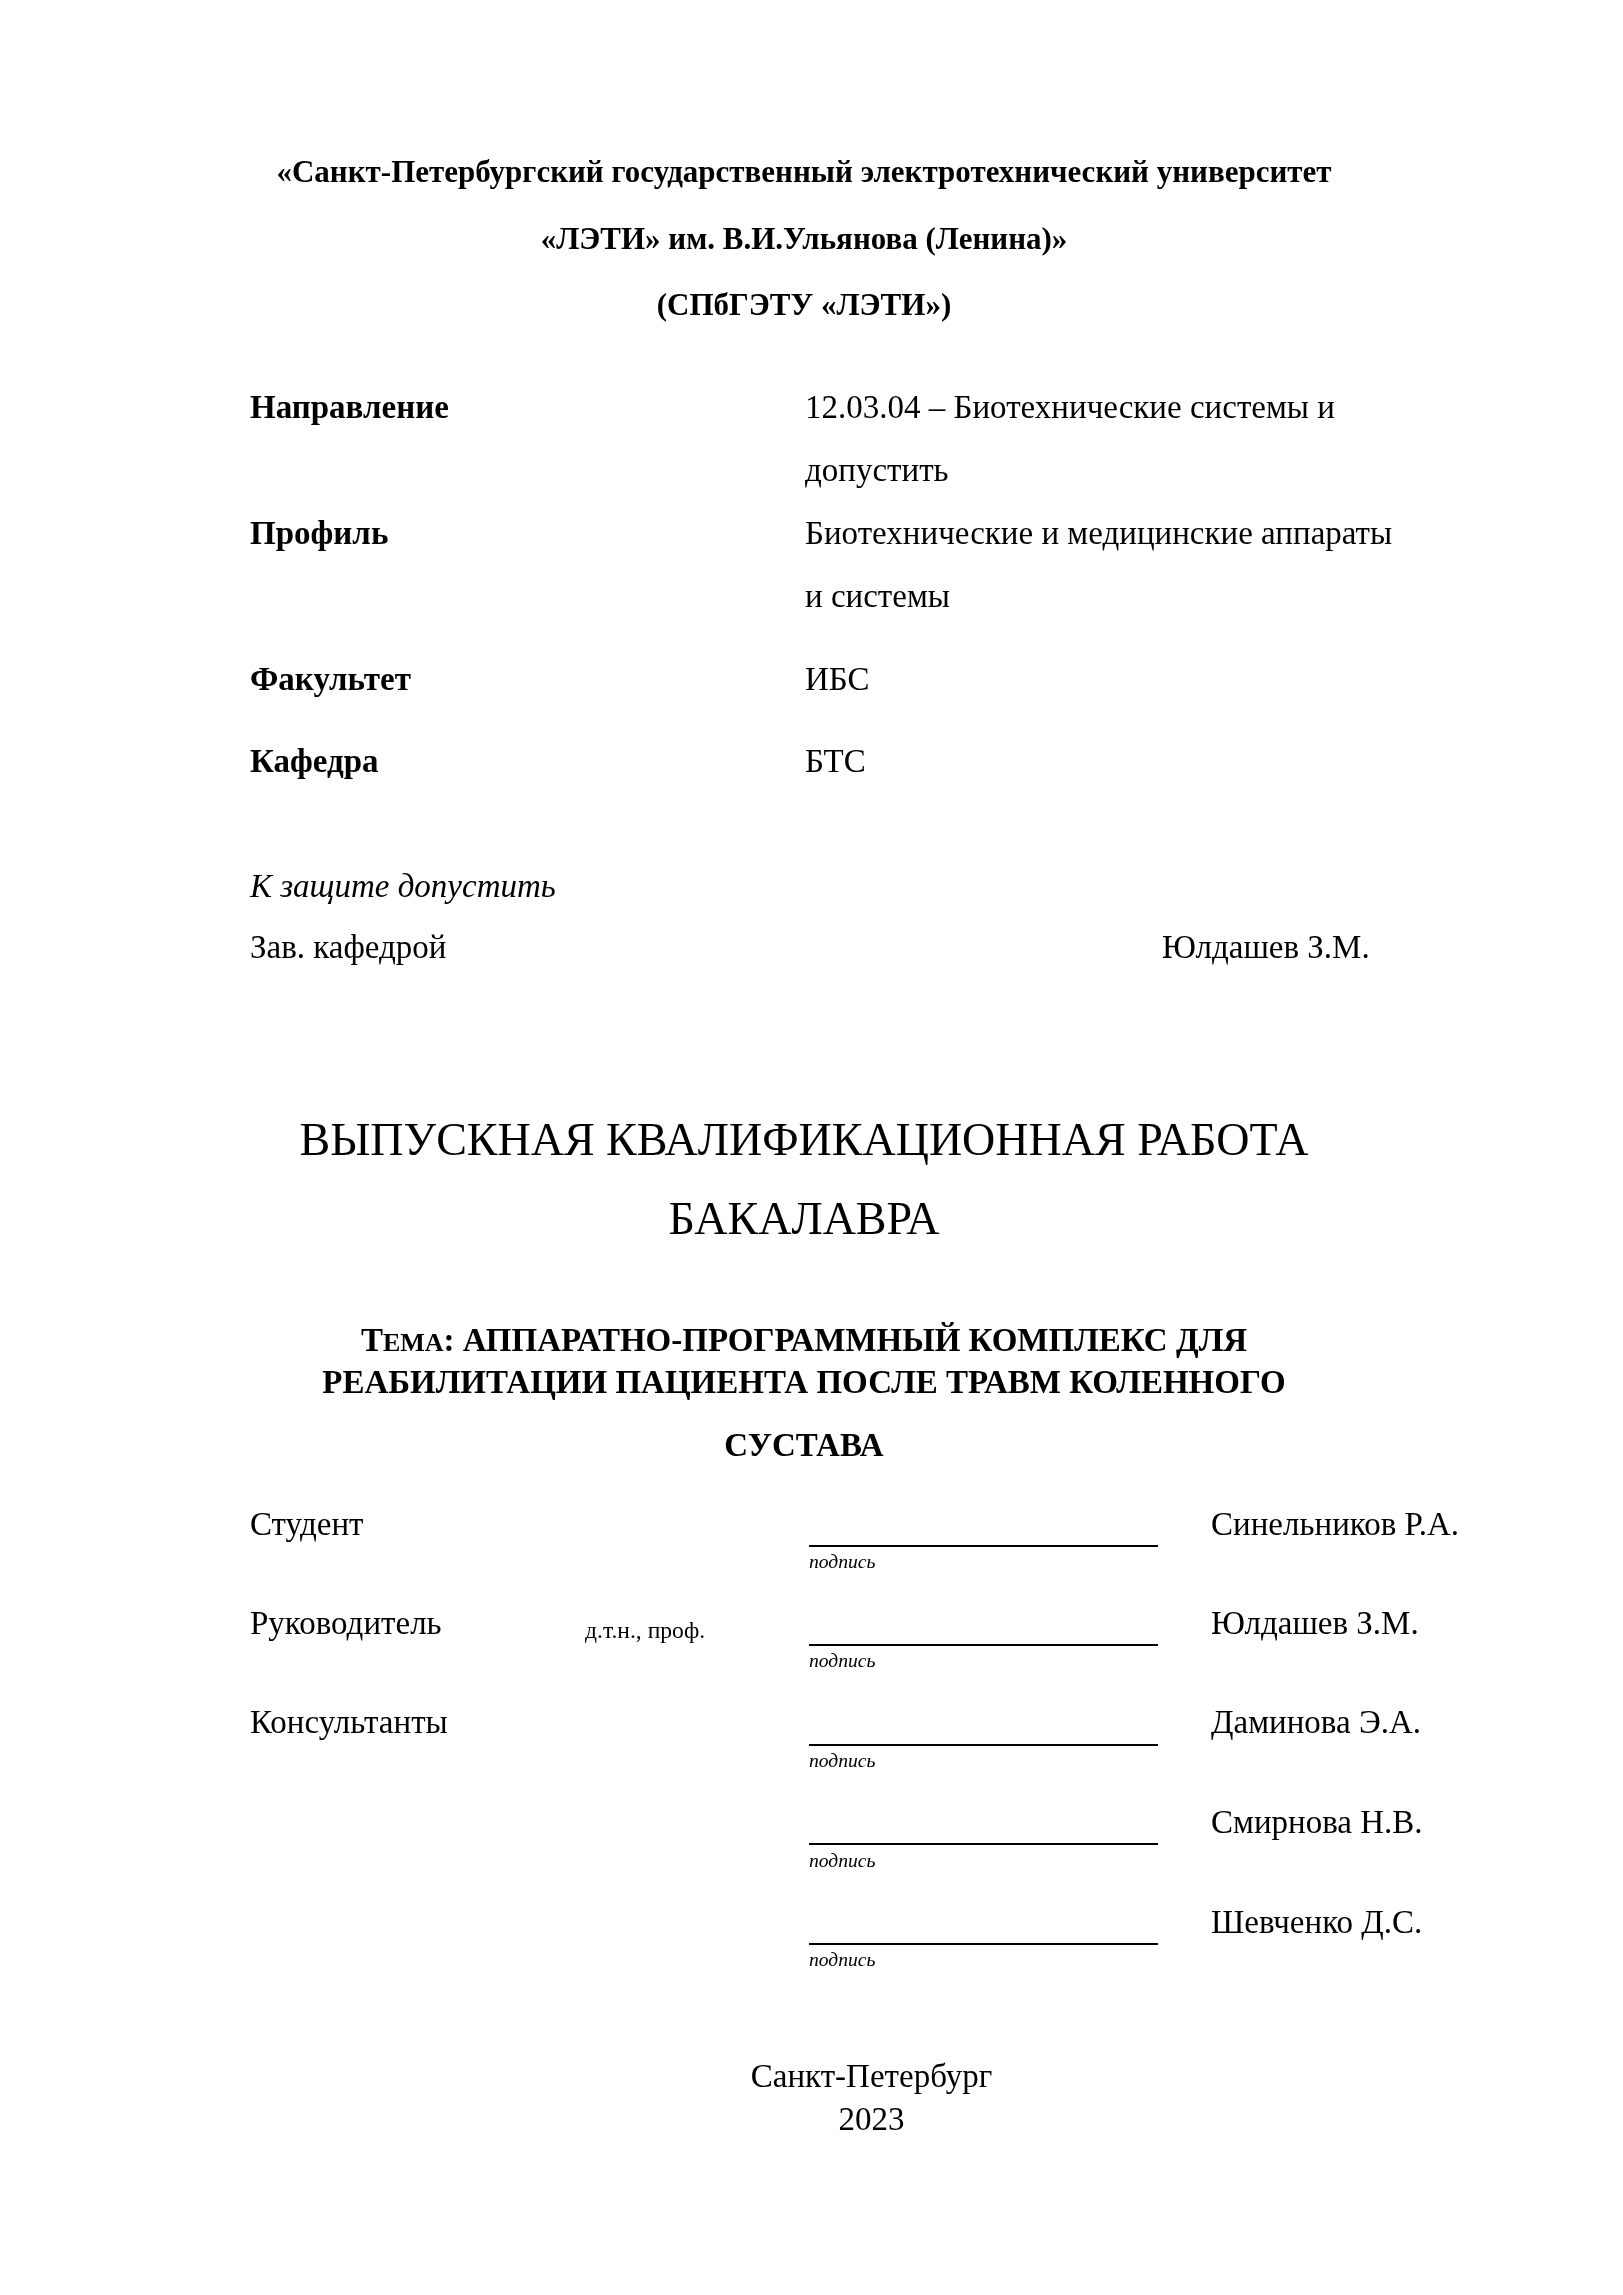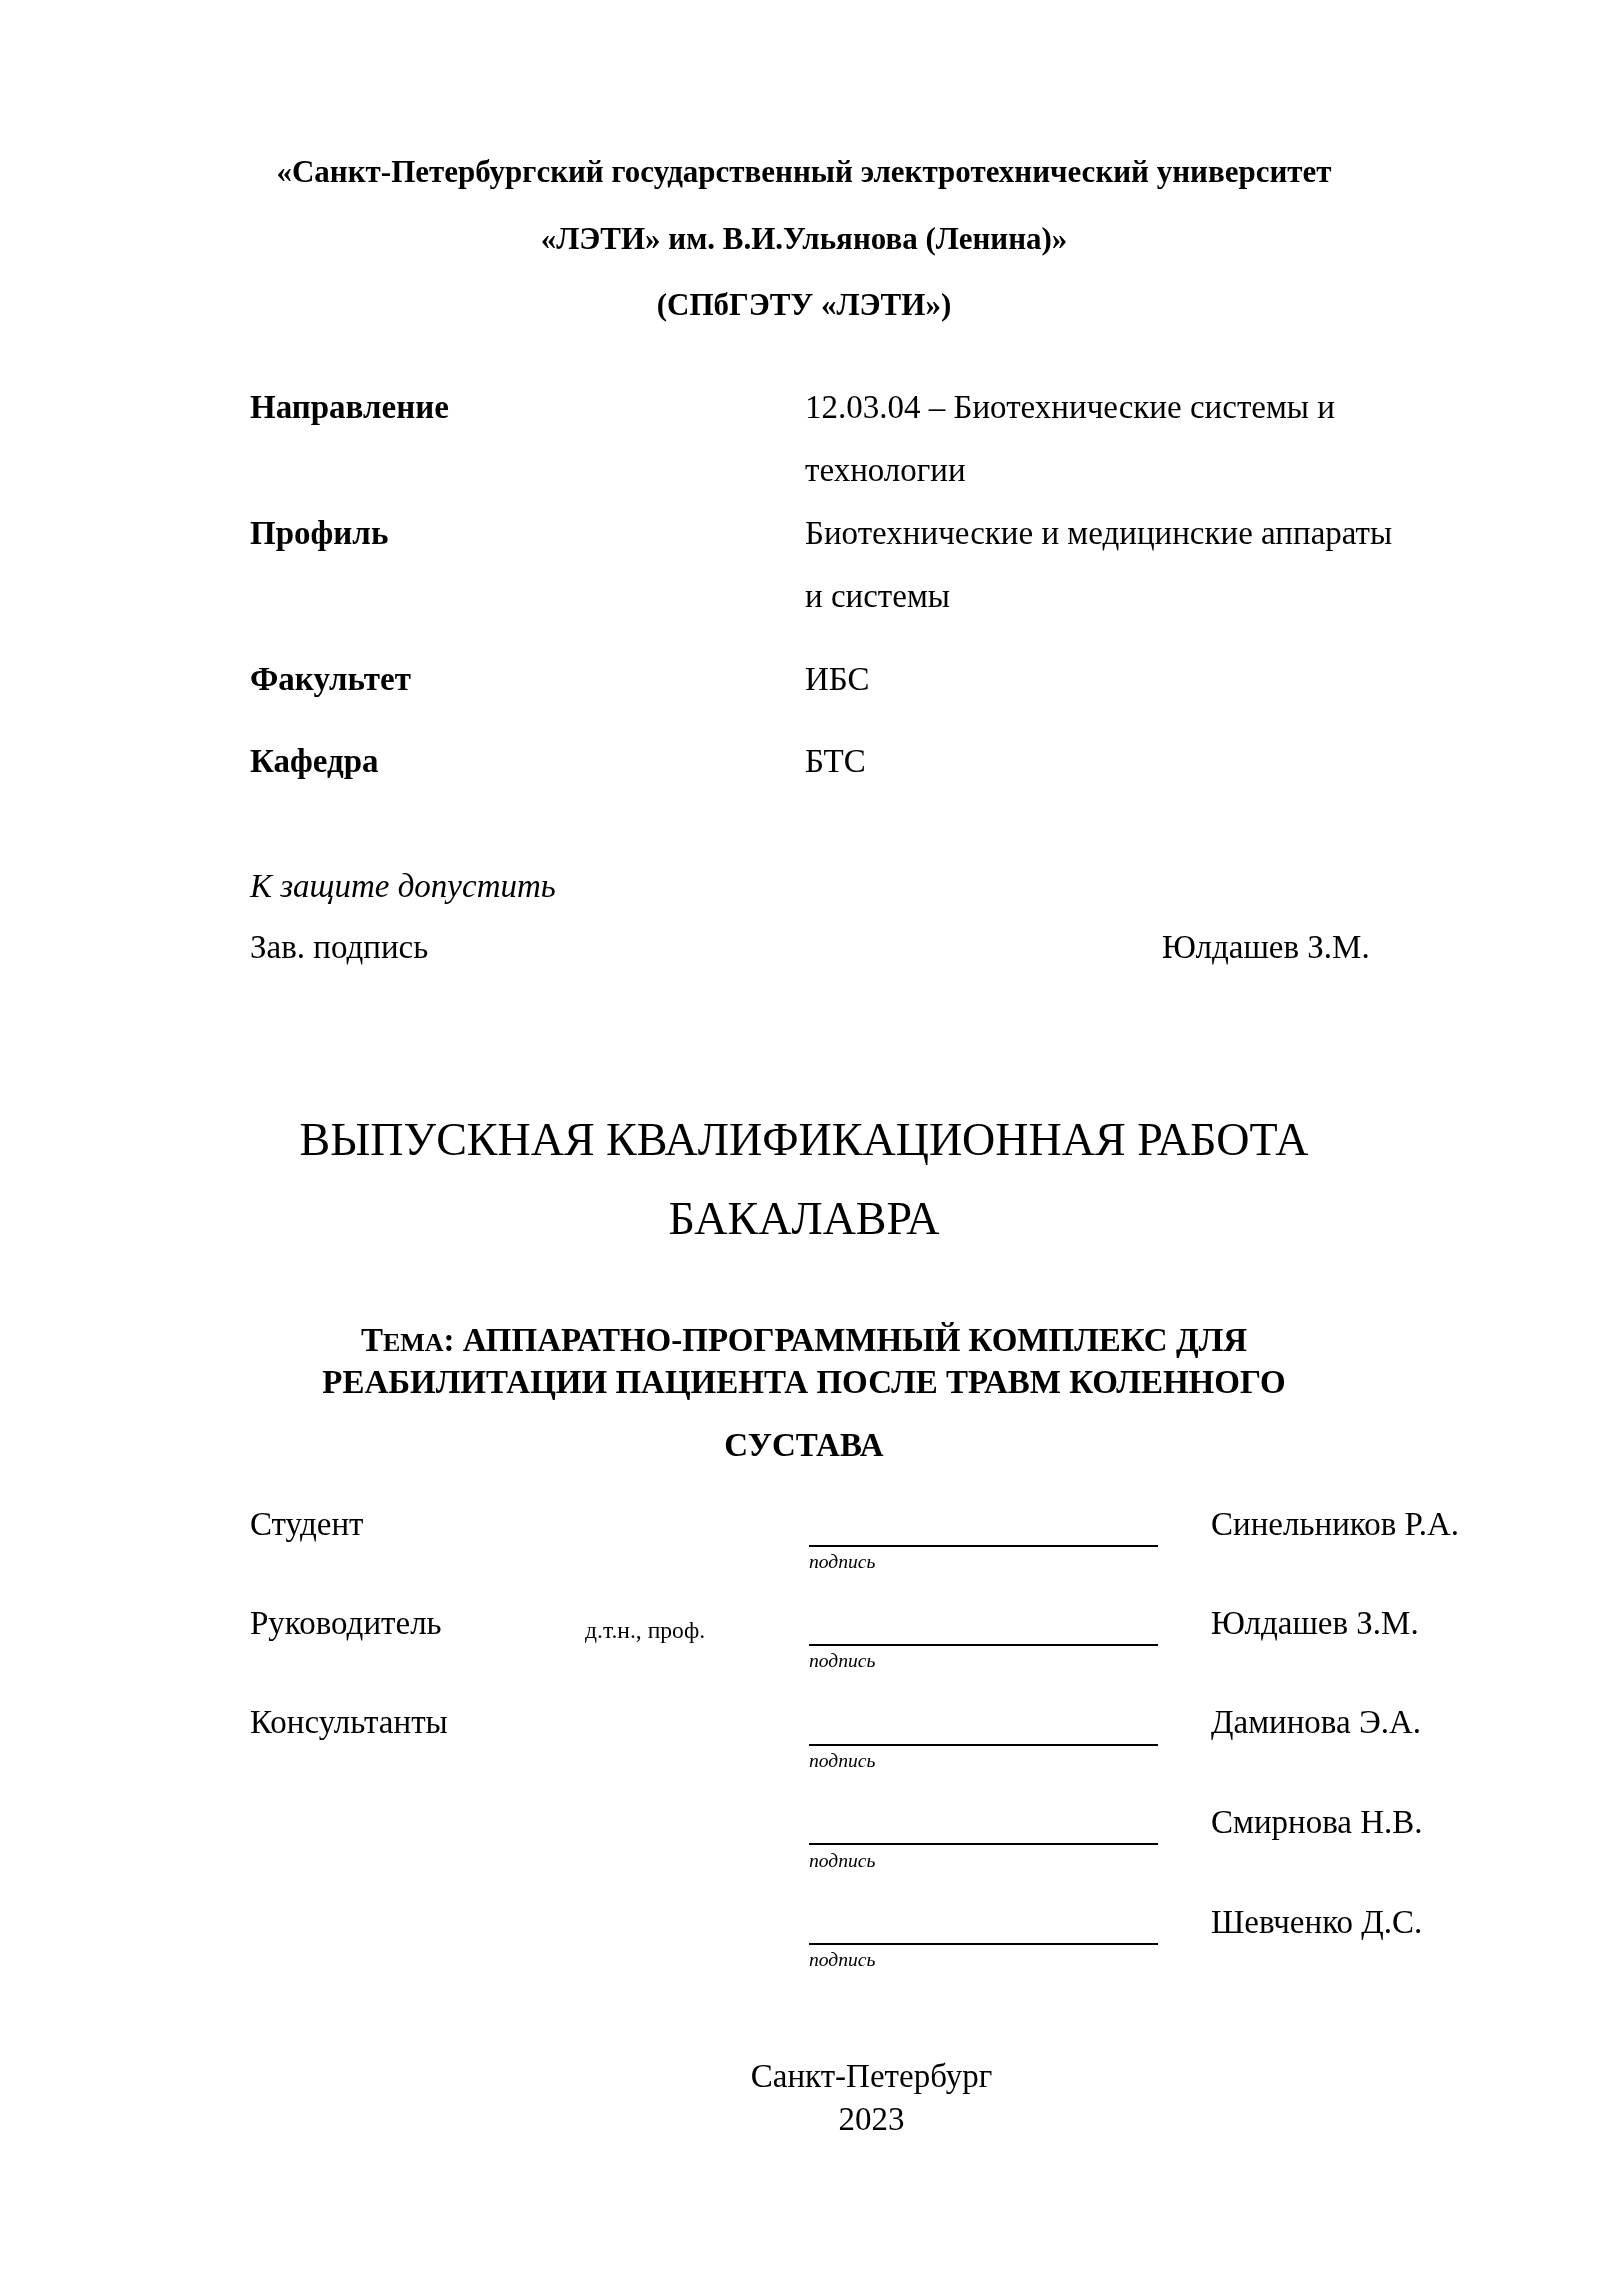--- a/index.html
+++ b/index.html
@@ -22,34 +22,34 @@
 </style>
 </head>
 <body>
 
 <div class="abs center hdr" style="top:154px;">«Санкт-Петербургский государственный электротехнический университет</div>
 <div class="abs center hdr" style="top:221px;">«ЛЭТИ» им. В.И.Ульянова (Ленина)»</div>
 <div class="abs center hdr" style="top:287px;">(СПбГЭТУ «ЛЭТИ»)</div>
 
 <div class="abs lbl" style="top:389px;">Направление</div>
 <div class="abs val" style="top:389px;">12.03.04 – Биотехнические системы и</div>
-<div class="abs val" style="top:452px;">технологии</div>
+<div class="abs val" style="top:452px;">допустить</div>
 
 <div class="abs lbl" style="top:515px;">Профиль</div>
 <div class="abs val" style="top:515px;">Биотехнические и медицинские аппараты</div>
 <div class="abs val" style="top:578px;">и системы</div>
 
 <div class="abs lbl" style="top:661px;">Факультет</div>
 <div class="abs val" style="top:661px;">ИБС</div>
 
 <div class="abs lbl" style="top:743px;">Кафедра</div>
 <div class="abs val" style="top:743px;">БТС</div>
 
 <div class="abs txt it" style="top:868px; left:250px;">К защите допустить</div>
-<div class="abs txt" style="top:929px; left:250px;">Зав. подпись</div>
+<div class="abs txt" style="top:929px; left:250px;">Зав. кафедрой</div>
 <div class="abs txt" style="top:929px; left:1162px;">Юлдашев З.М.</div>
 
 <div class="abs center title" style="top:1113px;">ВЫПУСКНАЯ КВАЛИФИКАЦИОННАЯ РАБОТА</div>
 <div class="abs center title" style="top:1192px;">БАКАЛАВРА</div>
 
 <div class="abs center topic" style="top:1319px;">
   <span class="sc">Т</span><span class="sc-small">ЕМА</span><span>:</span><span style="white-space:pre;"> АППАРАТНО-ПРОГРАММНЫЙ КОМПЛЕКС ДЛЯ</span>
 </div>
 <div class="abs center topic" style="top:1361px;">РЕАБИЛИТАЦИИ ПАЦИЕНТА ПОСЛЕ ТРАВМ КОЛЕННОГО</div>
 <div class="abs center topic" style="top:1404px;margin-top:20px;">СУСТАВА</div>

